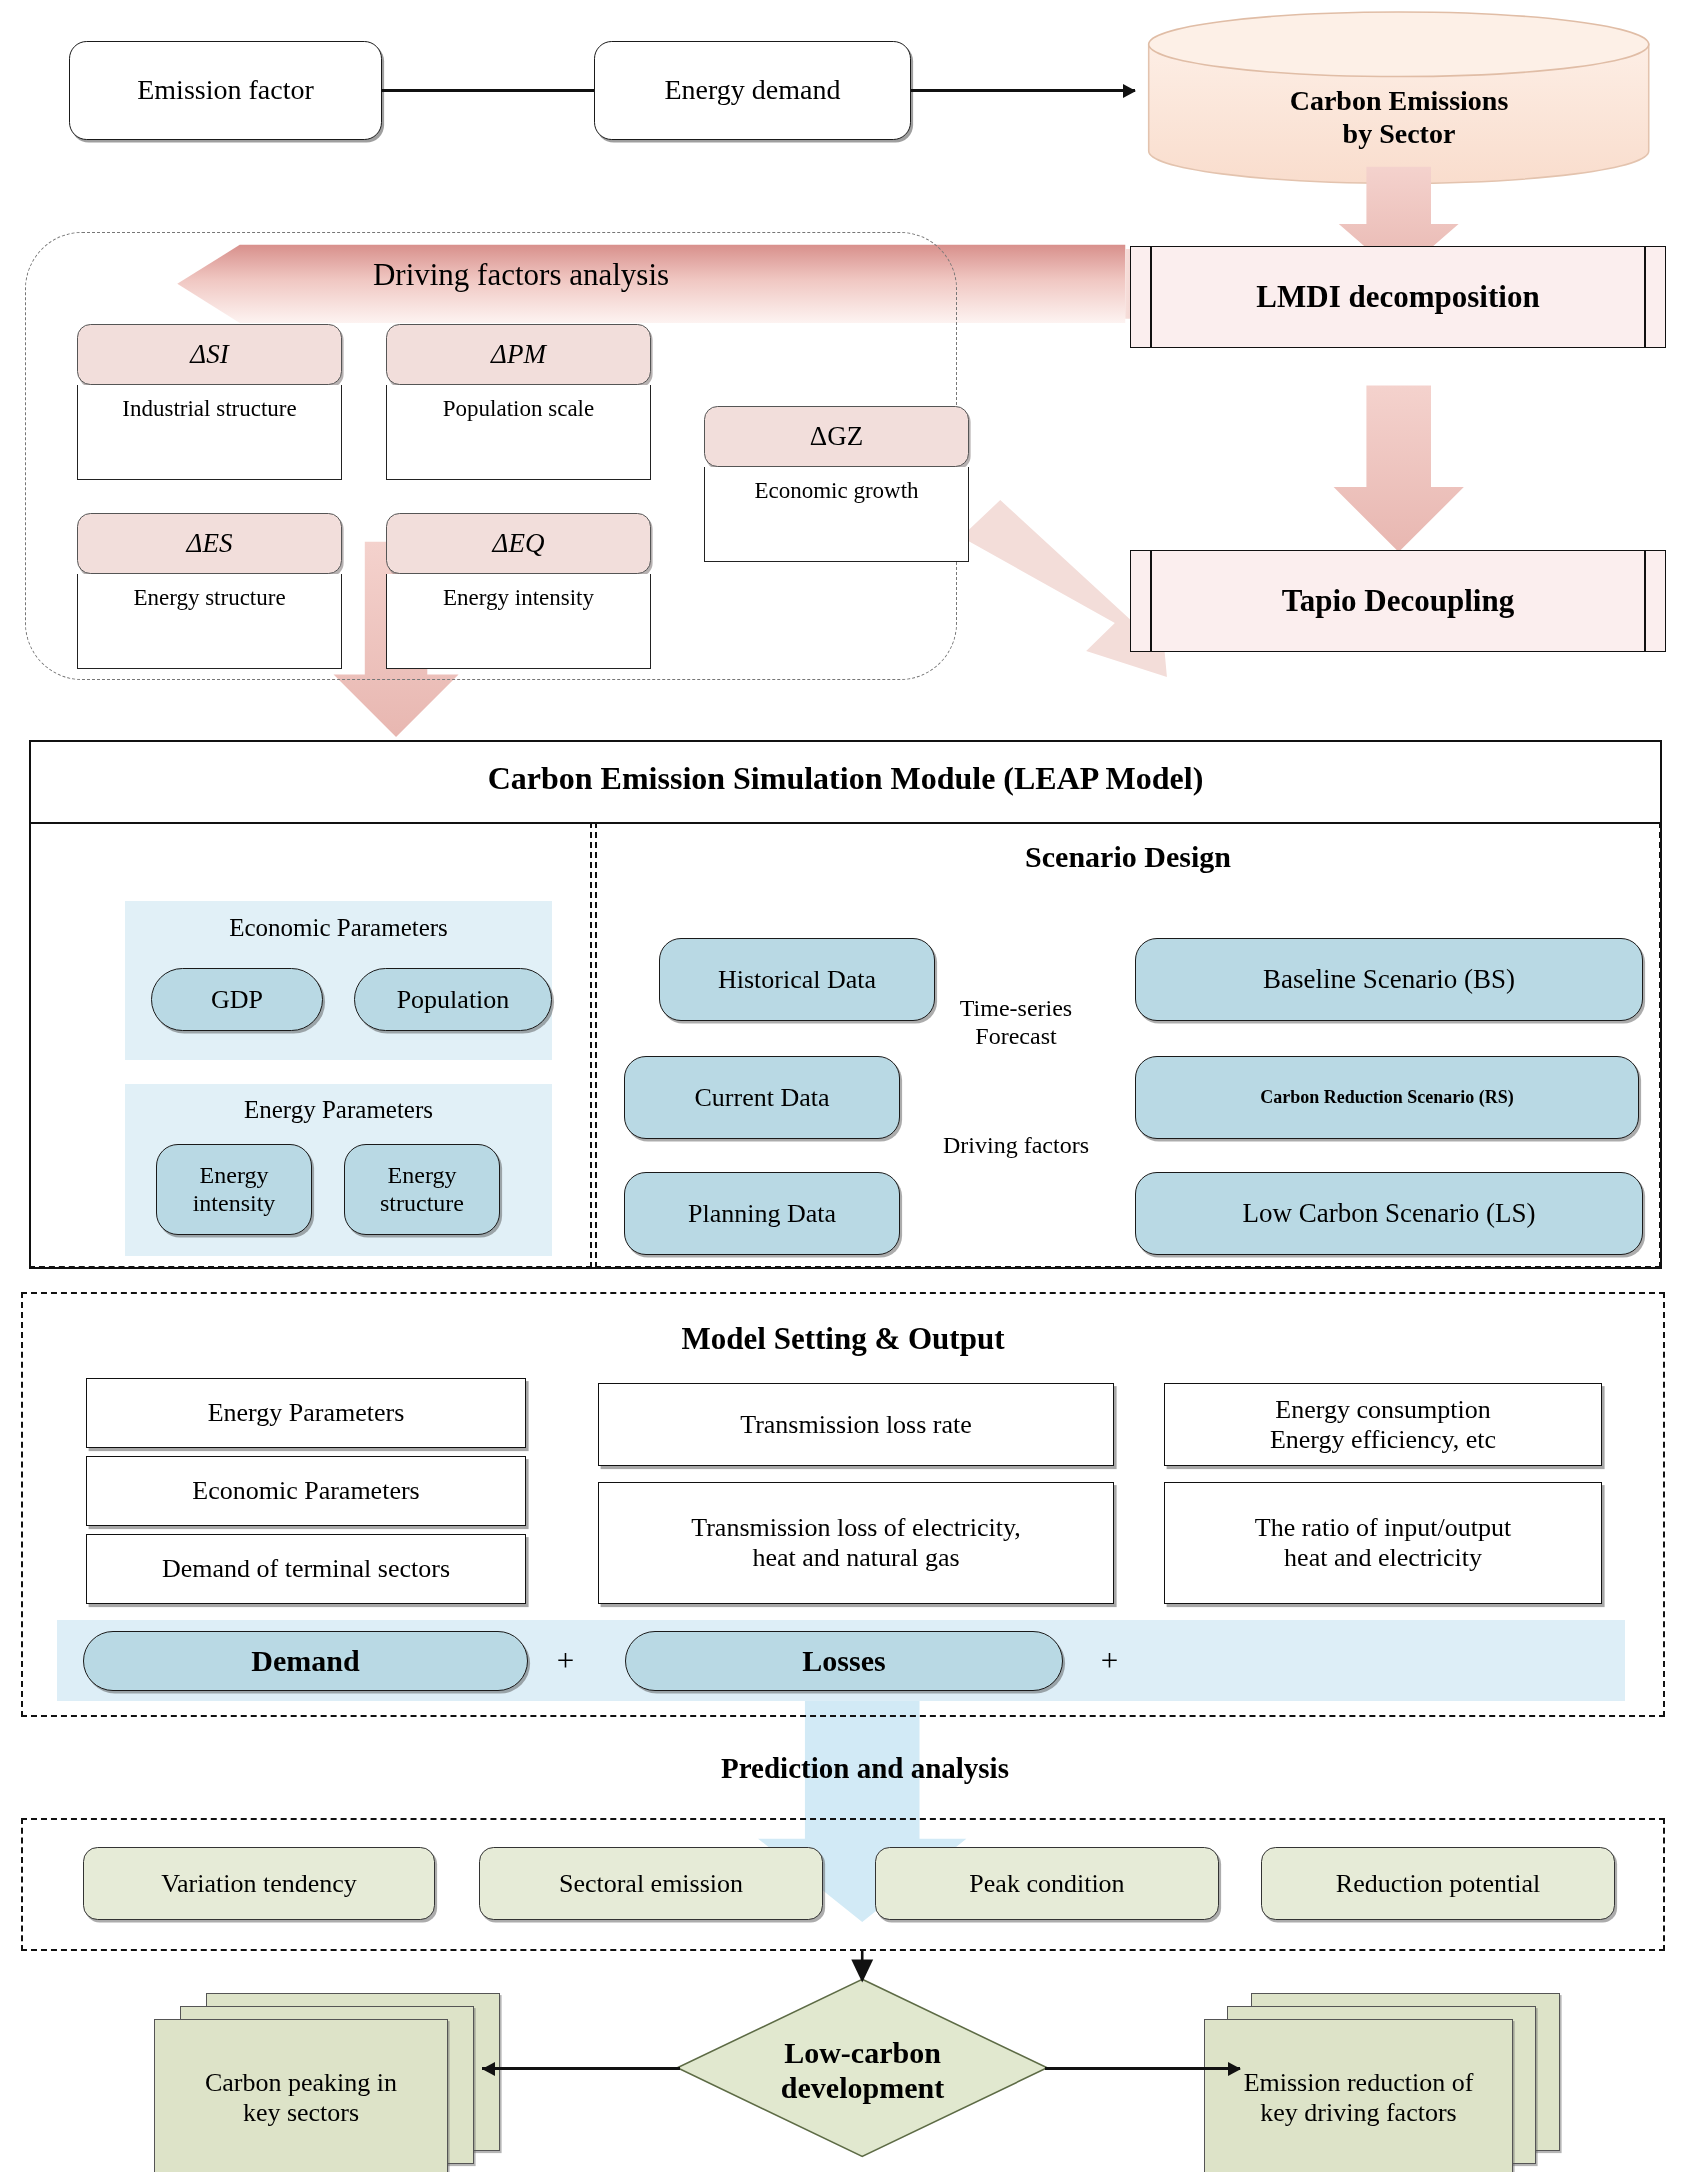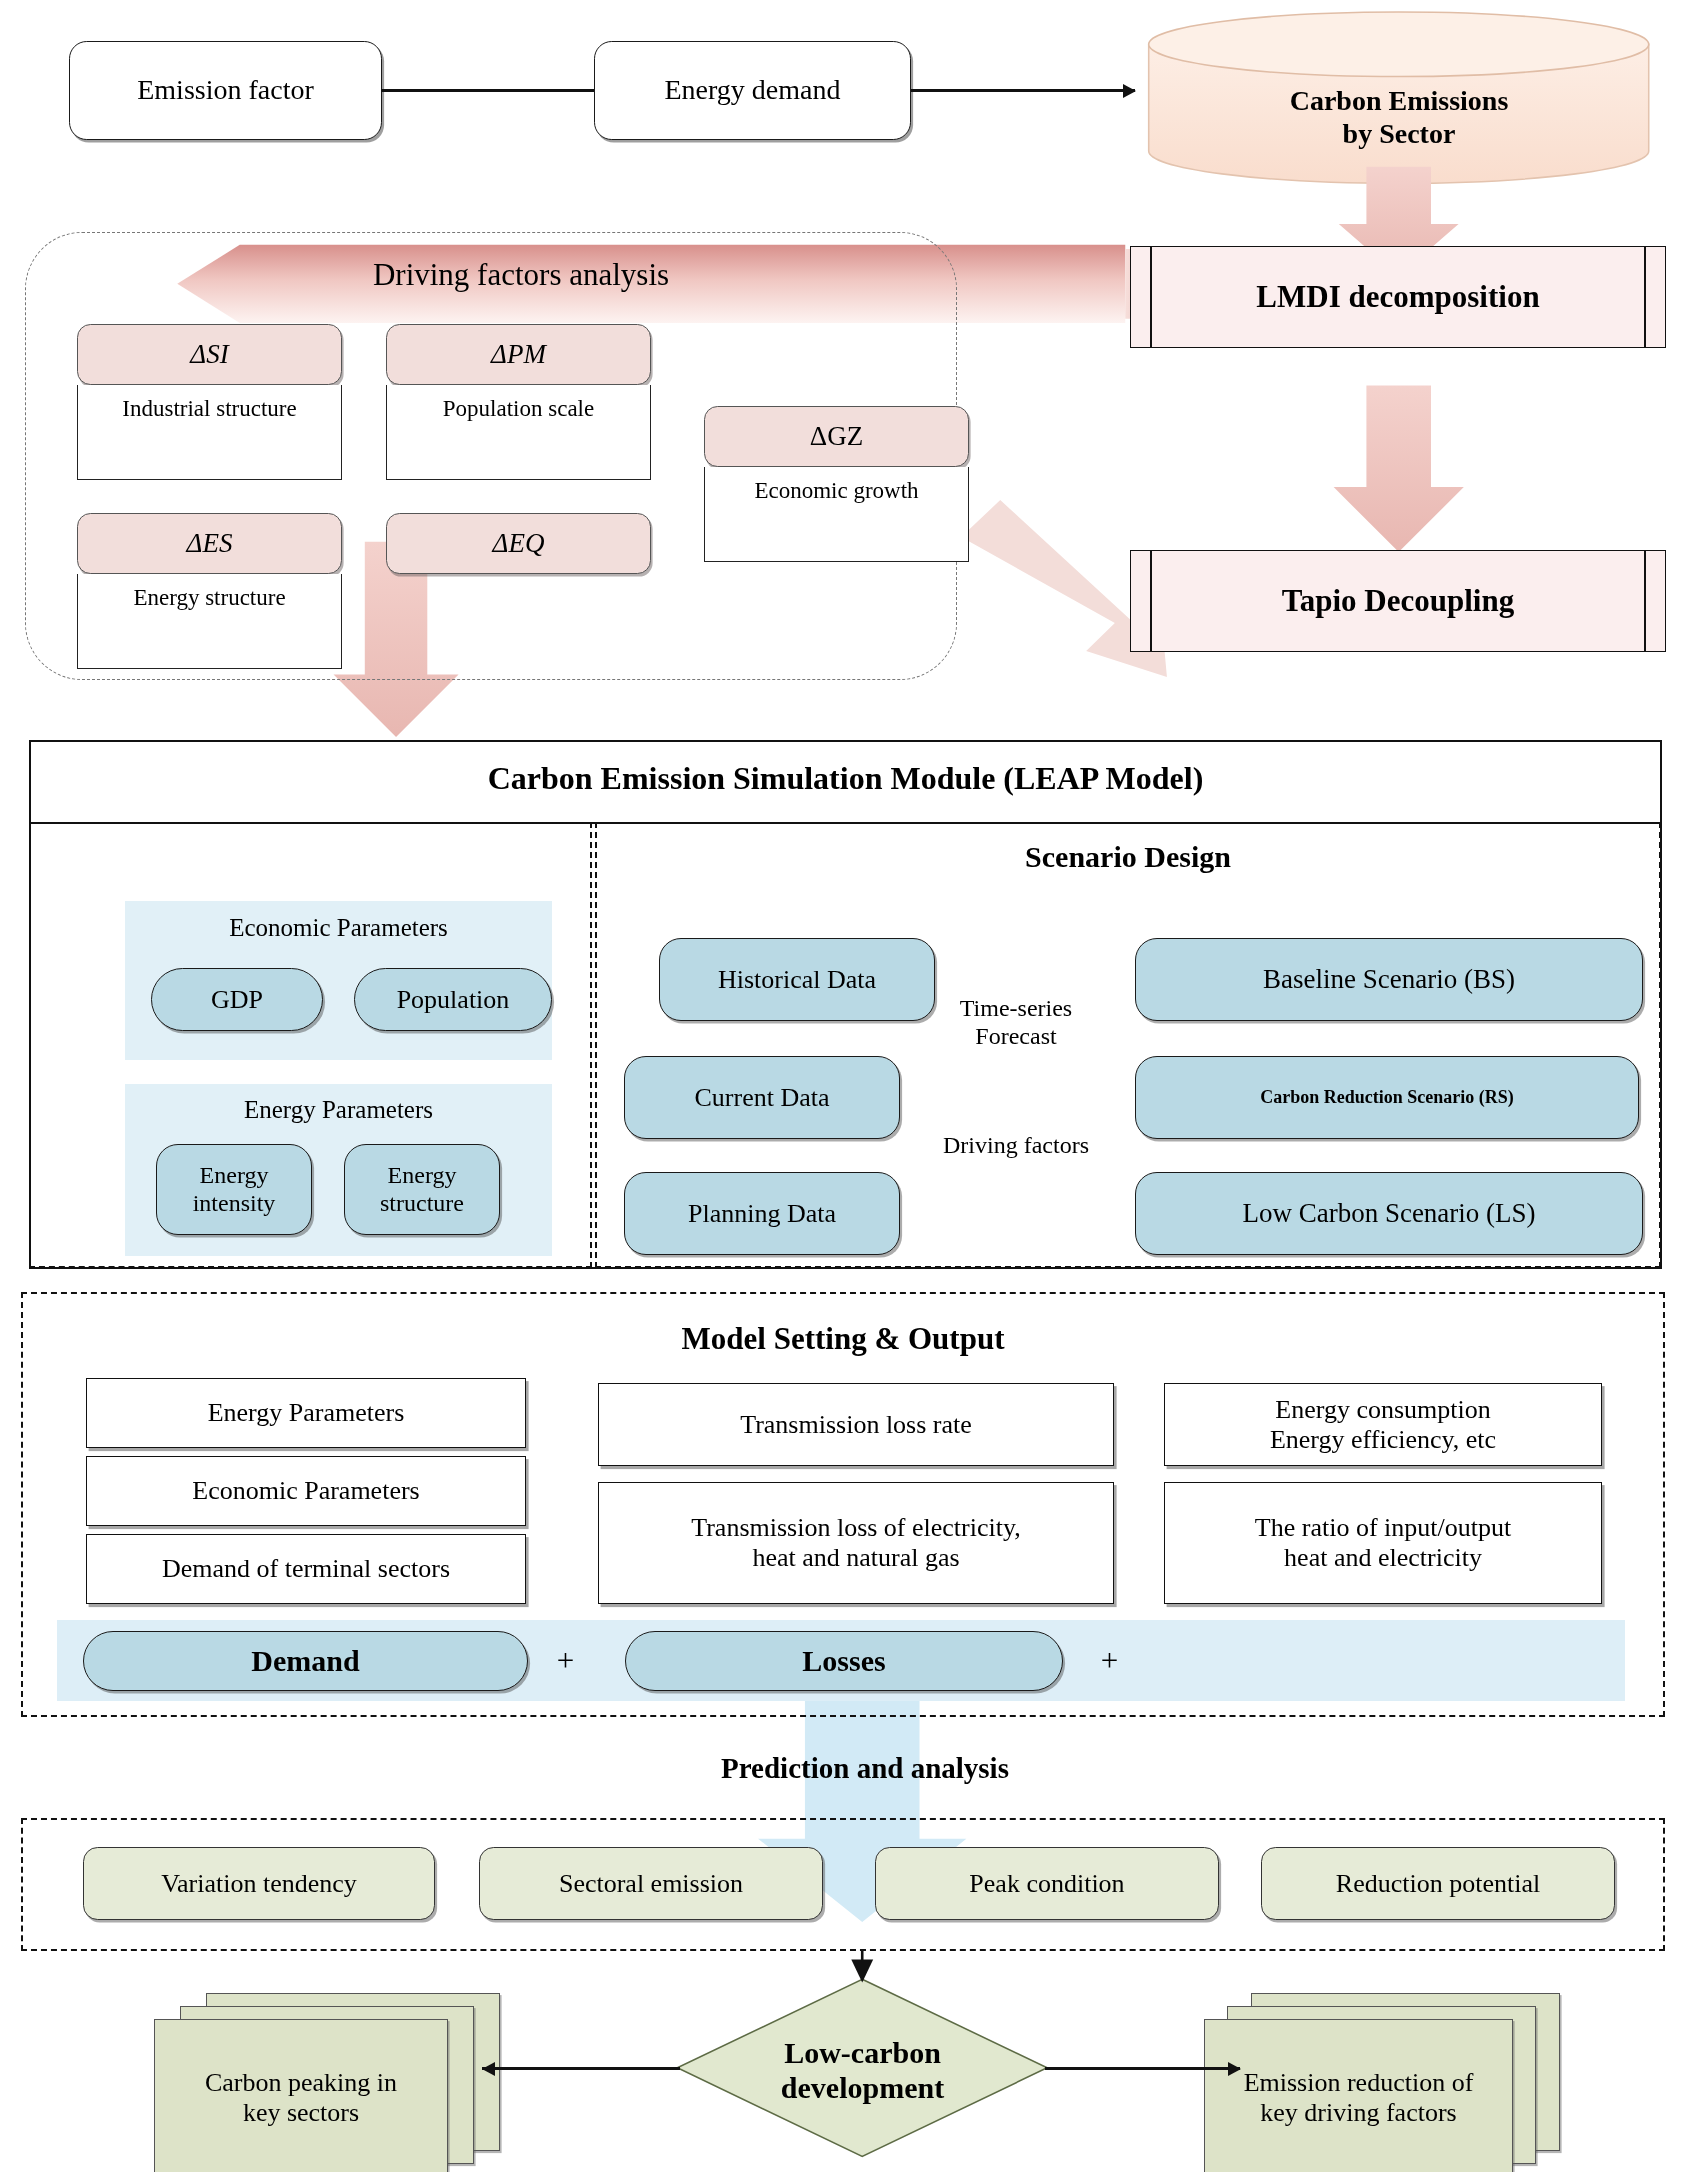--- a/index.html
+++ b/index.html
@@ -199,20 +199,23 @@
     </div>
     <div class="abs pinkbody" style="left:0;top:61px;width:100%;height:95px;">
       <div class="abs ctr" style="left:0;top:3.1px;width:100%;height:43px;font-size:23px;">Energy structure</div>
     </div>
   </div>
 
   <div class="abs" style="left:386px;top:513px;width:265px;height:156px;">
     <div class="abs pinkhead ctr" style="left:0;top:0;width:100%;height:61px;font-size:27px;">
       <span class="serifit">ΔEQ</span>
     </div>
+    <div class="abs pinkbody" style="left:0;top:61px;width:100%;height:95px;">
+      <div class="abs ctr" style="left:0;top:3.1px;width:100%;height:43px;font-size:23px;">Energy  intensity</div>
+    </div>
   </div>
 
   <div class="abs" style="left:704px;top:406px;width:265px;height:156px;">
     <div class="abs pinkhead ctr" style="left:0;top:0;width:100%;height:61px;font-size:27px;">
       <span>ΔGZ</span>
     </div>
     <div class="abs pinkbody" style="left:0;top:61px;width:100%;height:95px;">
       <div class="abs ctr" style="left:0;top:3.1px;width:100%;height:43px;font-size:23px;">Economic growth</div>
     </div>
   </div>

